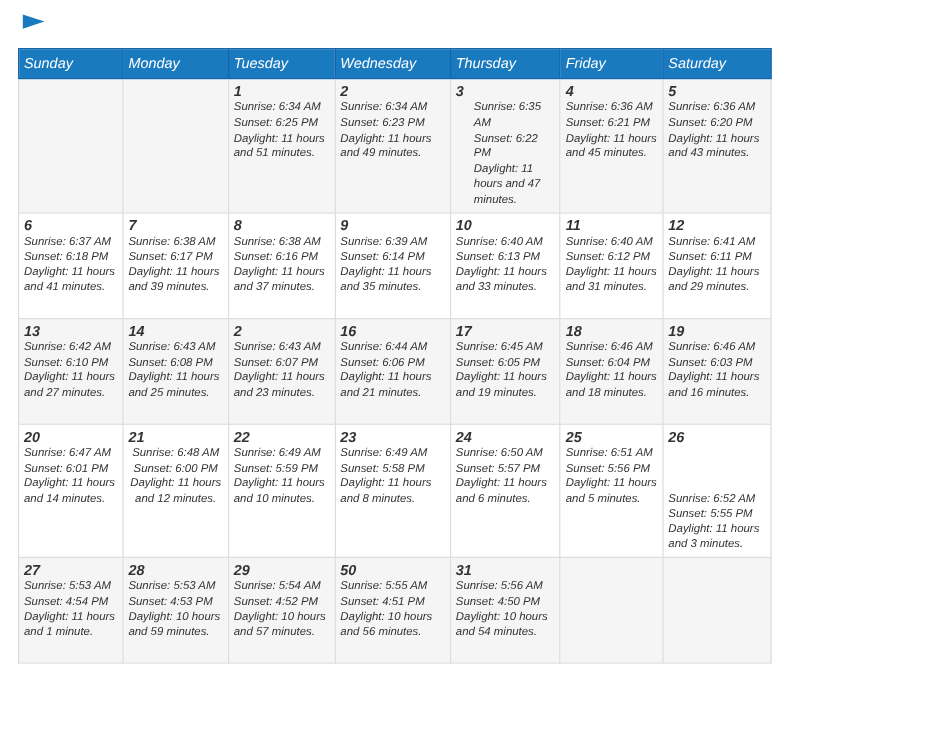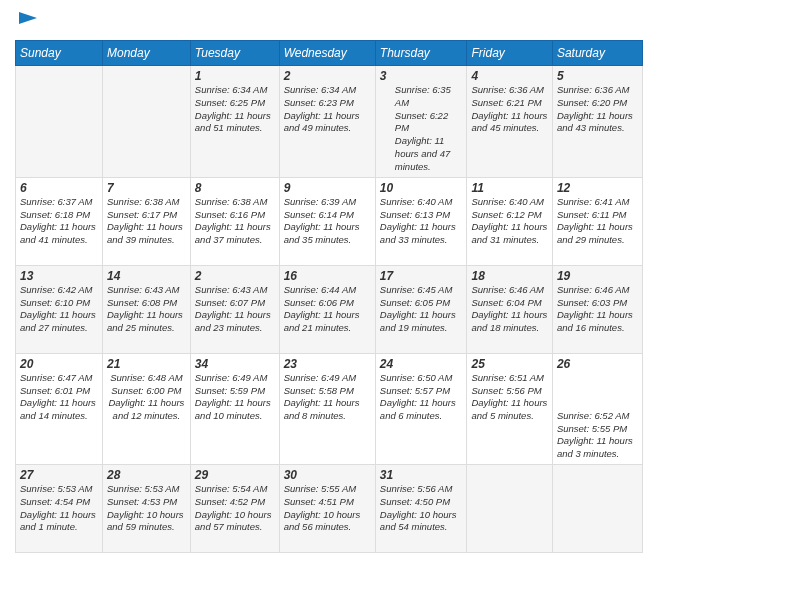--- a/index.html
+++ b/index.html
@@ -266,21 +266,21 @@
 Sunset: 6:01 PM
 Daylight: 11 hours and 14 minutes.</div>
           </td>
           <td>
             <span class="day-number">21</span>
             <div class="day-info" style="white-space: pre-line; text-align: center;">Sunrise: 6:48 AM
 Sunset: 6:00 PM
 Daylight: 11 hours and 12 minutes.</div>
           </td>
           <td>
-            <span class="day-number">34</span>
+            <span class="day-number">22</span>
             <div class="day-info" style="white-space: pre-line;">Sunrise: 6:49 AM
 Sunset: 5:59 PM
 Daylight: 11 hours and 10 minutes.</div>
           </td>
           <td>
             <span class="day-number">23</span>
             <div class="day-info" style="white-space: pre-line;">Sunrise: 6:49 AM
 Sunset: 5:58 PM
 Daylight: 11 hours and 8 minutes.</div>
           </td>
@@ -316,21 +316,21 @@
 Sunset: 4:53 PM
 Daylight: 10 hours and 59 minutes.</div>
           </td>
           <td>
             <span class="day-number">29</span>
             <div class="day-info" style="white-space: pre-line;">Sunrise: 5:54 AM
 Sunset: 4:52 PM
 Daylight: 10 hours and 57 minutes.</div>
           </td>
           <td>
-            <span class="day-number">30</span>
+            <span class="day-number">50</span>
             <div class="day-info" style="white-space: pre-line;">Sunrise: 5:55 AM
 Sunset: 4:51 PM
 Daylight: 10 hours and 56 minutes.</div>
           </td>
           <td>
             <span class="day-number">31</span>
             <div class="day-info" style="white-space: pre-line;">Sunrise: 5:56 AM
 Sunset: 4:50 PM
 Daylight: 10 hours and 54 minutes.</div>
           </td>

